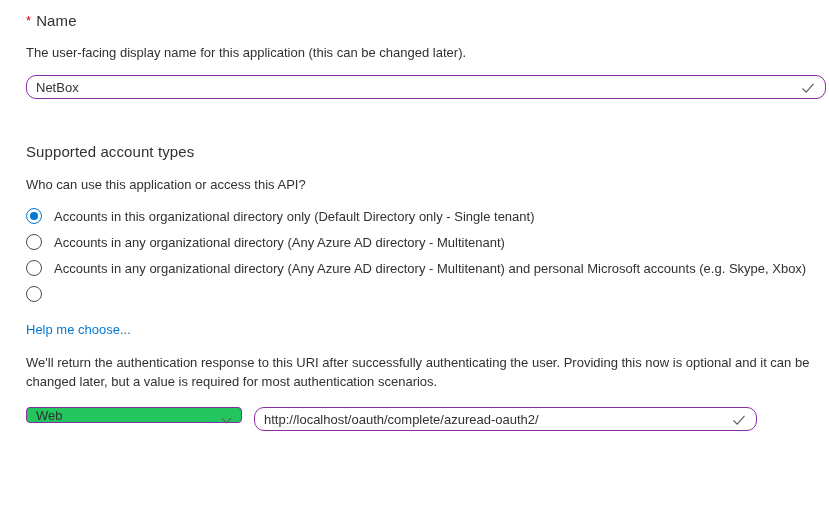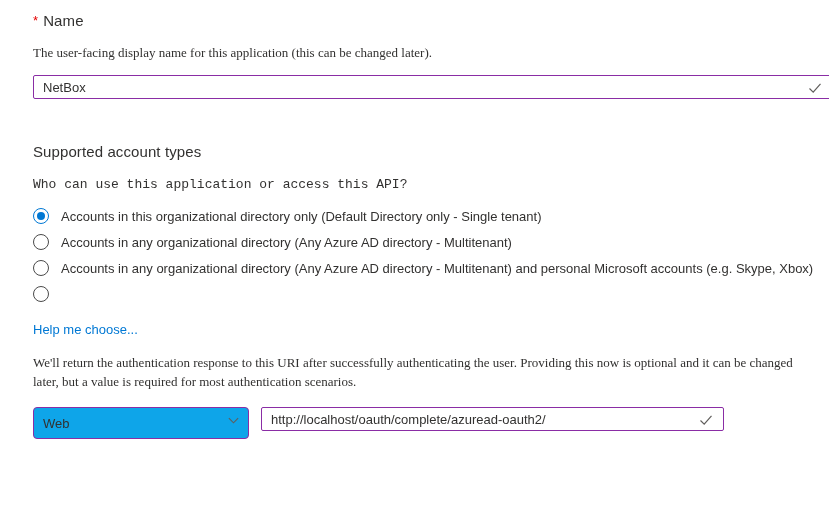--- a/index.html
+++ b/index.html
@@ -10,39 +10,39 @@
     --text:#323130;
     --check-gray:#605e5c;
   }
   *{box-sizing:border-box;margin:0;padding:0;}
   html,body{background:#ffffff;}
   body{
     width:829px;height:516px;overflow:hidden;
     font-family:"Liberation Sans","DejaVu Sans",sans-serif;
     color:var(--text);
   }
-  .page{padding:12px 14px 0 13px;margin-left:20px;}
+  .page{padding:12px 14px 0 26px;}
 
   .section-heading{
     font-size:15px;font-weight:400;color:var(--text);letter-spacing:.1px;
   }
   .required{color:var(--required-red);margin-right:5px;font-size:13px;vertical-align:1px;}
-  .desc{font-size:13px;line-height:19px;margin-top:14px;max-width:805px;font-family:Liberation Serif, serif;}
+  .desc{font-size:13px;line-height:19px;margin-top:14px;max-width:805px;}
 
   .text-input{
     position:relative;margin-top:13px;height:24px;
-    border:1px solid var(--accent-purple);border-radius:2px;
+    border:1px solid var(--accent-purple);border-radius:10px;
     display:flex;align-items:center;background:#fff;
   }
   .text-input .value{font-size:13px;padding-left:9px;white-space:nowrap;overflow:hidden;}
   .text-input .check{position:absolute;right:9px;top:4px;display:flex;}
   .name-input{width:800px;}
 
   .spacer-lg{height:44px;}
-  .question{font-size:13px;margin-top:17px;font-family:Liberation Mono, monospace;}
+  .question{font-size:13px;margin-top:17px;}
 
   .radio-list{margin-top:11px;}
   .radio-row{display:flex;align-items:center;height:26px;cursor:default;}
   .radio{
     width:16px;height:16px;border-radius:50%;
     border:1px solid #4a4a4a;background:#fff;flex:0 0 16px;
     position:relative;margin-right:12px;
   }
   .radio-row.checked .radio{border-color:var(--radio-blue);}
   .radio-row.checked .radio::after{
@@ -54,27 +54,27 @@
   .help-link{
     display:inline-block;margin-top:15px;font-size:13px;
     color:var(--link-blue);text-decoration:none;cursor:pointer;text-align:center;
   }
 
   .redirect-heading{margin-top:47px;}
   .redirect-desc{margin-top:15px;}
 
   .uri-row{display:flex;margin-top:16px;gap:12px;}
   .select-input{
-    position:relative;width:216px;height:32px;
+    position:relative;width:216px;height:16px;
     border:1px solid var(--accent-purple);border-radius:4px;
-    display:flex;align-items:center;background:#0ea5e9;cursor:pointer;
+    display:flex;align-items:center;background:#22c55e;cursor:pointer;
   }
   .select-input .value{font-size:13px;padding-left:9px;}
   .select-input .chevron{position:absolute;right:8px;top:6px;display:flex;}
-  .uri-input{width:463px;margin-top:0;}
+  .uri-input{width:503px;margin-top:0;}
 </style>
 </head>
 <body>
 
 <div class="page">
 
   <div class="section-heading">
     <span class="required">*</span><span>Name</span>
   </div>
 

